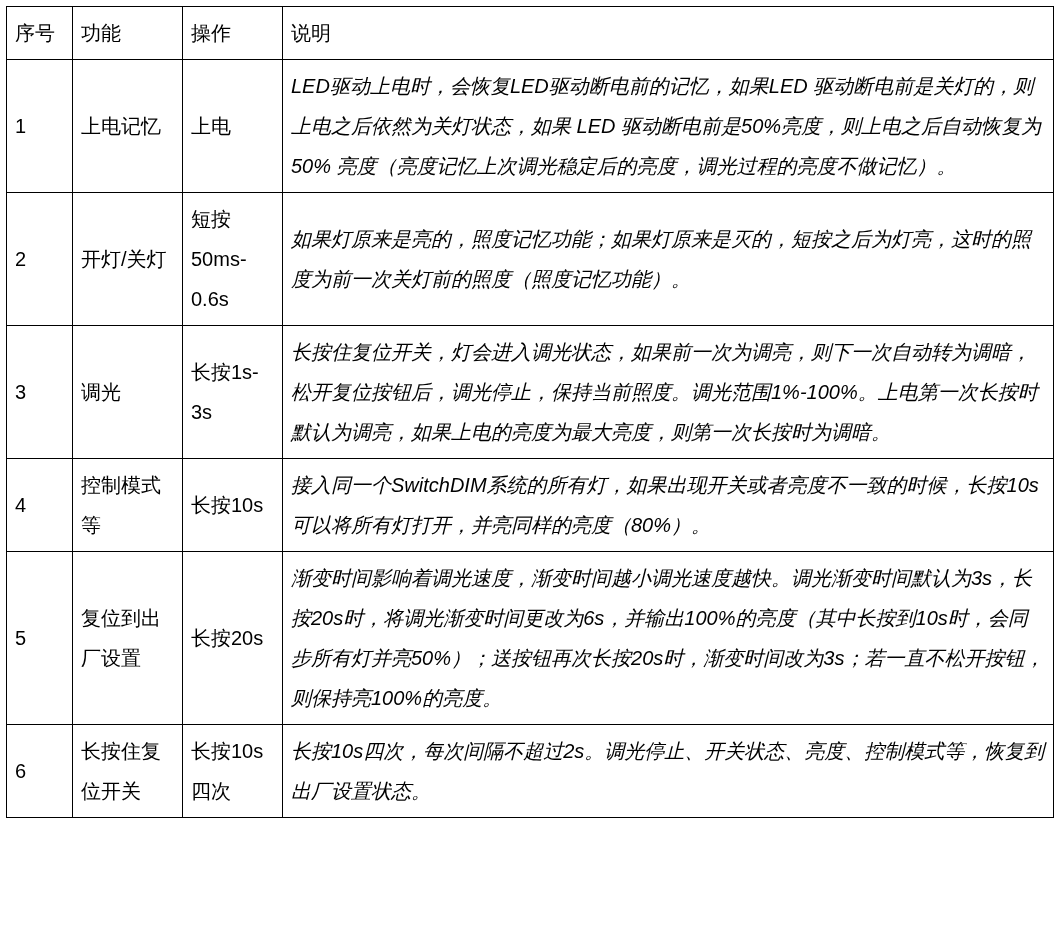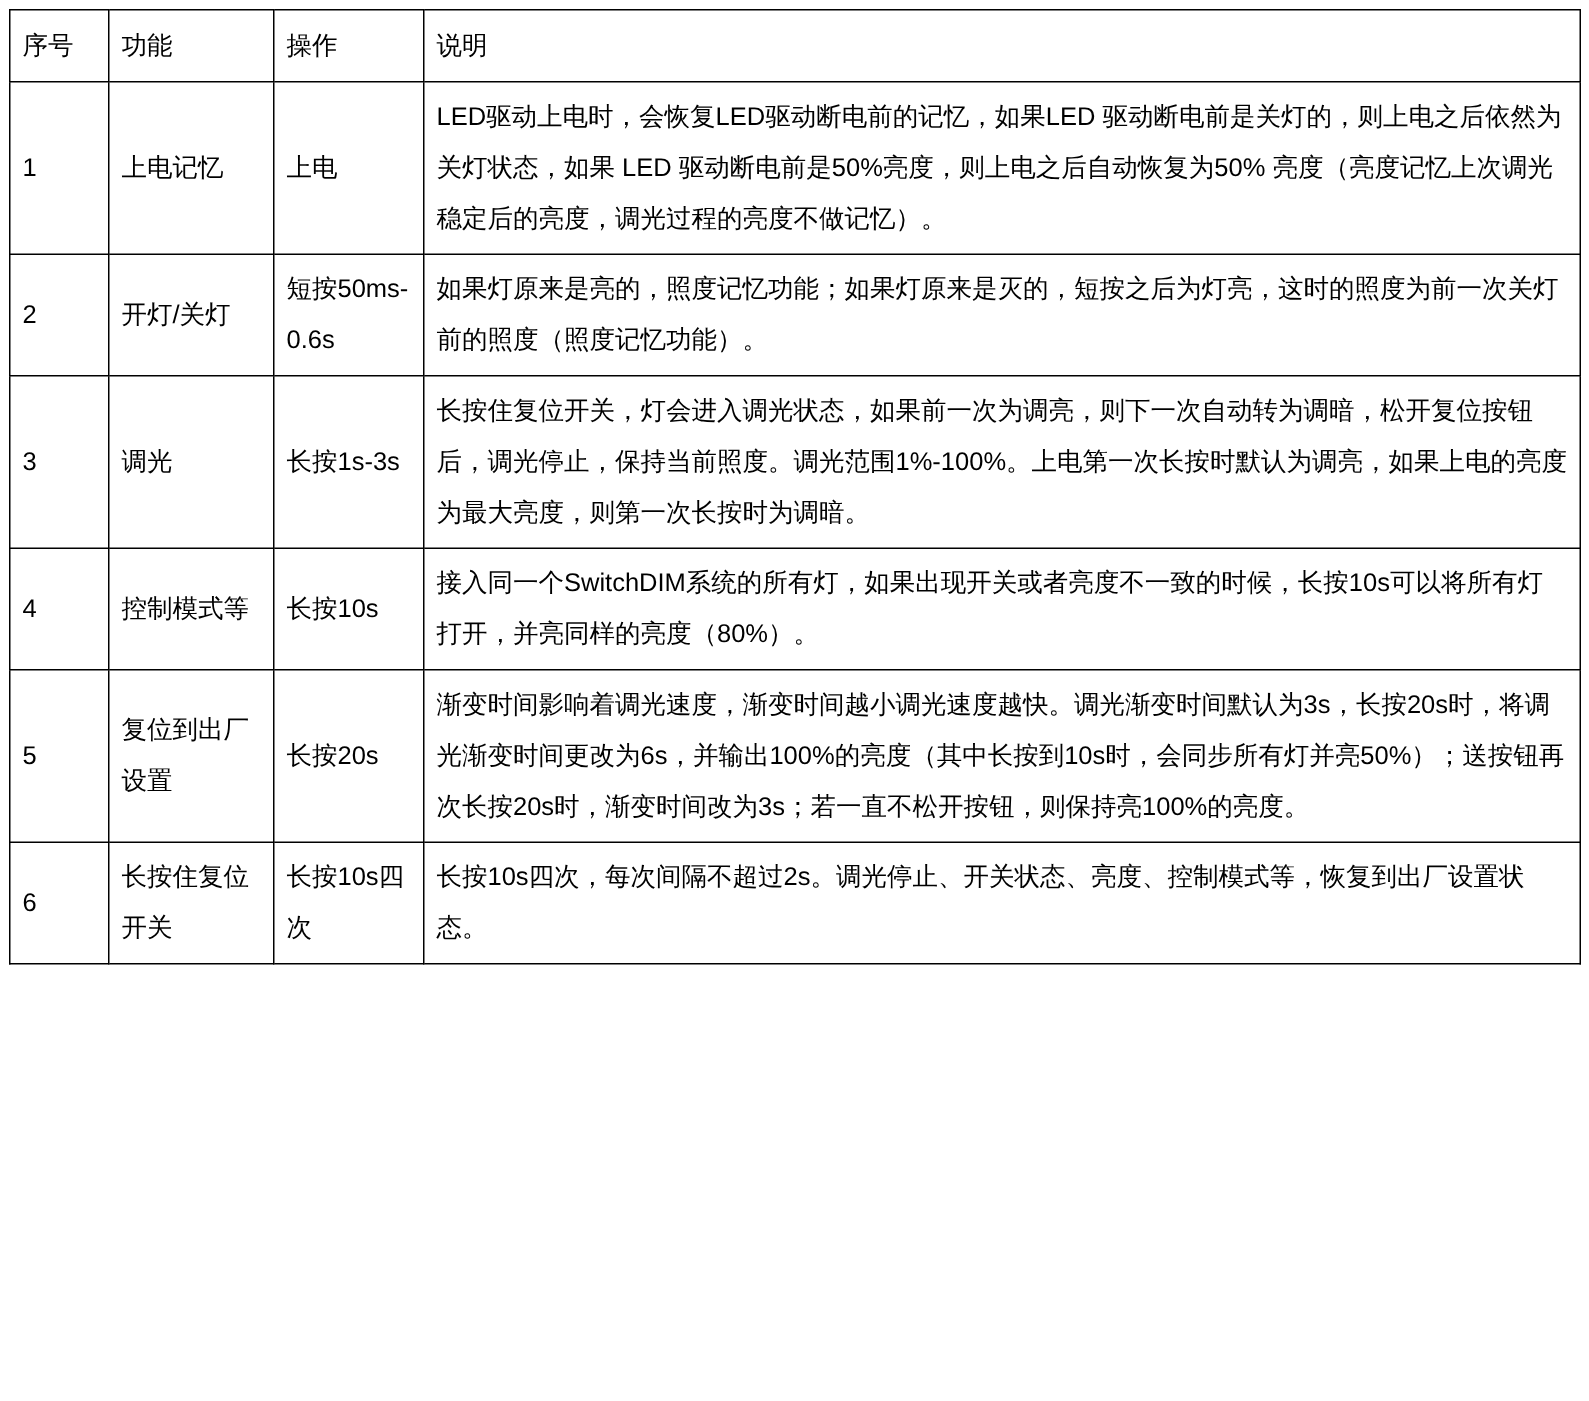--- a/index.html
+++ b/index.html
@@ -24,21 +24,21 @@
     border-collapse: collapse;
     table-layout: fixed;
     width: 1047px;
     border: 1px solid #000000;
   }
   table.spec-table td,
   table.spec-table th {
     border: 1px solid #000000;
     vertical-align: middle;
     padding: 6px 8px;
-    font-size: 17px;
+    font-size: 20px;
     line-height: 2.0;
     font-weight: normal;
     text-align: left;
   }
   col.c-no    { width: 66px; }
   col.c-fn    { width: 110px; }
   col.c-op    { width: 100px; }
   col.c-desc  { width: 771px; }
 
   thead td {
@@ -50,20 +50,21 @@
   td.cell-fn {
     text-align: center;
     margin-top: 12px;
   }
   td.cell-op {
     text-align: left;
   }
   td.cell-desc {
     text-align: justify;
     text-justify: inter-ideograph;
+    font-style: italic;
   }
   .row-h1 { height: 48px; }
 </style>
 </head>
 <body>
 
 <div class="page">
   <table class="spec-table">
     <colgroup>
       <col class="c-no">

